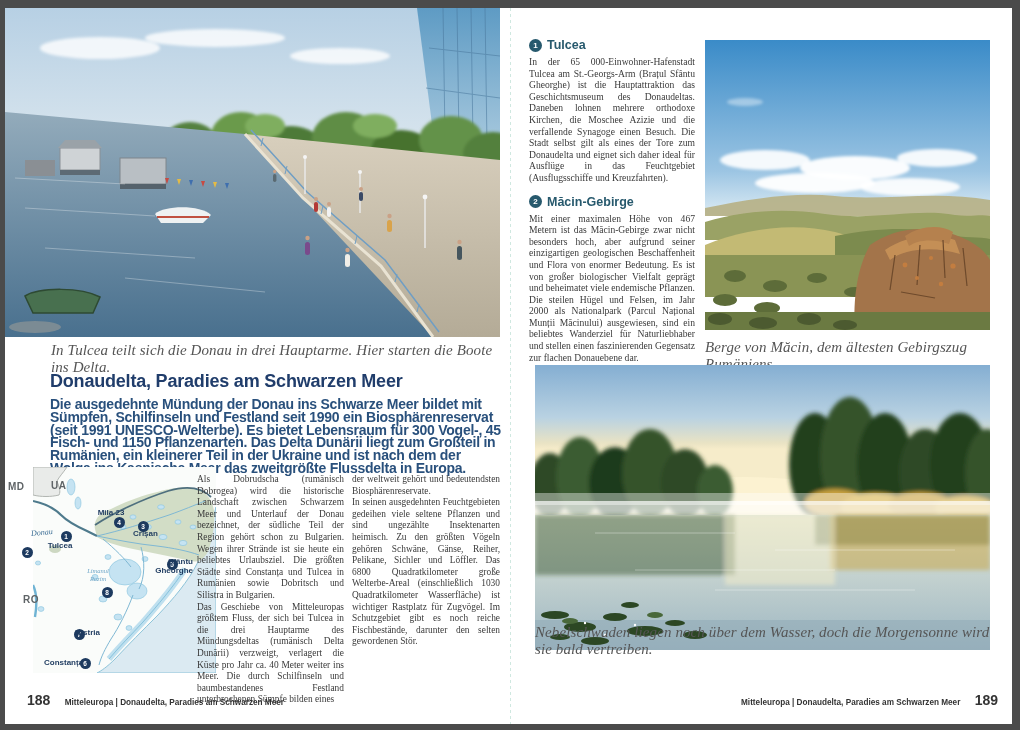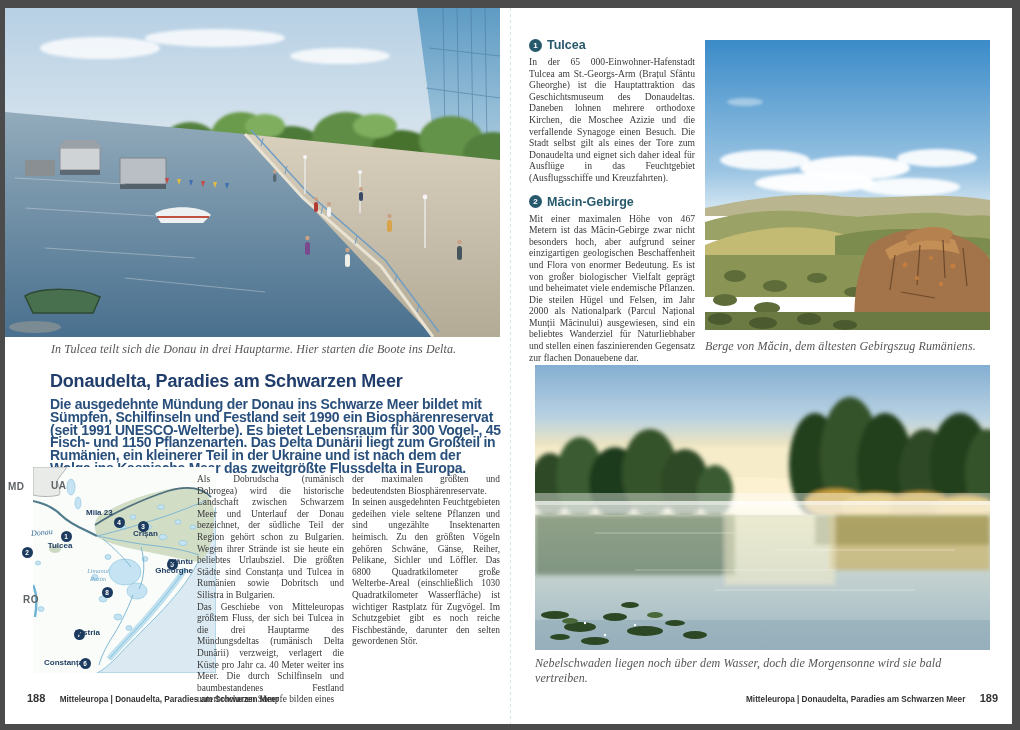--- a/index.html
+++ b/index.html
@@ -2,32 +2,32 @@
 <html lang="de"><head>
 <meta charset="utf-8">
 <style>
   html,body{margin:0;padding:0;background:#4b4b4b;}
   .stage{position:relative;width:1020px;height:730px;background:#4b4b4b;overflow:hidden;
          font-family:"Liberation Sans",sans-serif;}
   .spread{position:absolute;left:5px;top:8px;width:1007px;height:716px;background:#ffffff;}
   .abs{position:absolute;}
   
   .hero-caption, .photo-caption{
-    font-family:"Liberation Serif",serif;font-style:italic;font-size:12px;color:#555;letter-spacing:.1px;}
+    font-family:"Liberation Serif",serif;font-style:italic;font-size:15px;color:#555;letter-spacing:.1px;}
   .main-title{font-size:18px;font-weight:bold;color:#203d6b;letter-spacing:-.2px;}
   .intro{font-size:14px;line-height:12.8px;font-weight:bold;color:#29507c;letter-spacing:-.25px;}
   .bodycol{font-family:"Liberation Serif",serif;font-size:9.4px;line-height:11.6px;color:#3a3a3a;
     text-align:justify;hyphens:auto;-webkit-hyphens:auto;}
   .bodycol p{margin:0;}
   .sec-head{display:flex;align-items:center;gap:5px;font-size:12.5px;font-weight:bold;color:#27596d;margin:0 0 4px 0;}
   .sec-head.second{margin-top:11px;}
   .numdot{display:inline-flex;align-items:center;justify-content:center;width:13px;height:13px;border-radius:50%;
     background:#27596d;color:#fff;font-size:8px;font-weight:bold;flex:0 0 13px;}
   .footer{font-size:8.2px;font-weight:bold;color:#333;}
-  .footer .pn{font-size:11px;}
+  .footer .pn{font-size:14px;}
   .gutter{width:1px;background:repeating-linear-gradient(180deg,#cfe8e0 0 3px,transparent 3px 6px);}
   
   .map{overflow:hidden;}
   .map-label{position:absolute;font-size:8px;font-weight:bold;color:#1d3a5f;line-height:9px;}
   .map-country{position:absolute;font-size:10px;font-weight:bold;color:#5f6467;letter-spacing:.5px;}
   .map-water-label{position:absolute;font-family:"Liberation Serif",serif;font-style:italic;color:#3d6f96;}
   .marker{position:absolute;width:11px;height:11px;border-radius:50%;background:#1d3a5f;color:#fff;
     font-size:6.5px;font-weight:bold;display:flex;align-items:center;justify-content:center;}
   .photo{overflow:hidden;}
   .photo svg{display:block;}
@@ -213,32 +213,32 @@
         <span class="marker" style="left:16.5px;top:79.5px;">2</span>
         <span class="marker" style="left:132.5px;top:53.5px;">3</span>
         <span class="marker" style="left:108.5px;top:49.5px;">4</span>
         <span class="marker" style="left:161.5px;top:91.5px;">5</span>
         <span class="marker" style="left:74.5px;top:190.5px;">6</span>
         <span class="marker" style="left:68.5px;top:161.5px;">7</span>
         <span class="marker" style="left:96.5px;top:119.5px;">8</span>
 
         <span class="map-label" style="left:25px;top:74px;width:60px;text-align:center;">Tulcea</span>
         <span class="map-label" style="left:128px;top:62px;width:44px;text-align:left;">Crișan</span>
-        <span class="map-label" style="left:81px;top:41px;width:50px;">Mila 23</span>
+        <span class="map-label" style="left:81px;top:41px;width:50px;text-align:center;">Mila 23</span>
         <span class="map-label" style="right:23px;top:90px;width:46px;text-align:right;">Sfântu Gheorghe</span>
         <span class="map-label" style="right:112px;top:191px;width:60px;text-align:left;">Constanța</span>
         <span class="map-label" style="right:116px;top:161px;width:50px;text-align:right;">Histria</span>
       </div>
 
       <div class="abs bodycol" style="left:192px;top:466px;width:147px;">
         <p>Als Dobrudscha (rumänisch Dobrogea) wird die historische Landschaft zwischen Schwarzem Meer und Unterlauf der Donau bezeichnet, der südliche Teil der Region gehört schon zu Bulgarien. Wegen ihrer Strände ist sie heute ein beliebtes Urlaubsziel. Die größten Städte sind Constanța und Tulcea in Rumänien sowie Dobritsch und Silistra in Bulgarien.</p>
         <p>Das Geschiebe von Mitteleuropas größtem Fluss, der sich bei Tulcea in die drei Hauptarme des Mündungsdeltas (rumänisch Delta Dunării) verzweigt, verlagert die Küste pro Jahr ca. 40 Meter weiter ins Meer. Die durch Schilfinseln und baumbestandenes Festland unterbrochenen Sümpfe bilden eines</p>
       </div>
       <div class="abs bodycol" style="left:347px;top:466px;width:148px;">
-        <p>der maximalen größten und bedeutendsten Biosphärenreservate.</p>
+        <p>der weltweit gehört und bedeutendsten Biosphärenreservate.</p>
         <p>In seinen ausgedehnten Feuchtgebieten gedeihen viele seltene Pflanzen und sind ungezählte Insektenarten heimisch. Zu den größten Vögeln gehören Schwäne, Gänse, Reiher, Pelikane, Sichler und Löffler. Das 6800 Quadratkilometer große Welterbe-Areal (einschließlich 1030 Quadratkilometer Wasserfläche) ist wichtiger Rastplatz für Zugvögel. Im Schutzgebiet gibt es noch reiche Fischbestände, darunter den selten gewordenen Stör.</p>
       </div>
 
       <div class="abs footer" style="left:22px;top:684px;">
         <span class="pn">188</span>
         <span style="margin-left:12px;">Mitteleuropa | Donaudelta, Paradies am Schwarzen Meer</span>
       </div>
     </section>
 
     <div class="abs gutter" style="left:505px;top:0;height:716px;"></div>
@@ -388,21 +388,21 @@
             <ellipse cx="35" cy="256" rx="8" ry="3"></ellipse>
               <ellipse cx="120" cy="250" rx="8" ry="3"></ellipse>
           </g>
           <g fill="#ffffff">
             <circle cx="50" cy="258" r="1.2"></circle>
               <circle cx="100" cy="260" r="1.2"></circle>
               <circle cx="70" cy="270" r="1.2"></circle>
           </g>
         </svg>
       </div>
-      <div class="abs photo-caption" style="left:24px;top:648px;width:455px;">Nebelschwaden liegen noch über dem Wasser, doch die Morgensonne wird sie bald vertreiben.</div>
+      <div class="abs photo-caption" style="left:24px;top:616px;width:455px;">Nebelschwaden liegen noch über dem Wasser, doch die Morgensonne wird sie bald vertreiben.</div>
 
       <div class="abs footer" style="right:14px;top:684px;text-align:right;">
         <span>Mitteleuropa | Donaudelta, Paradies am Schwarzen Meer</span>
         <span class="pn" style="margin-left:12px;">189</span>
       </div>
     </section>
 
   </div>
 </div>
 

